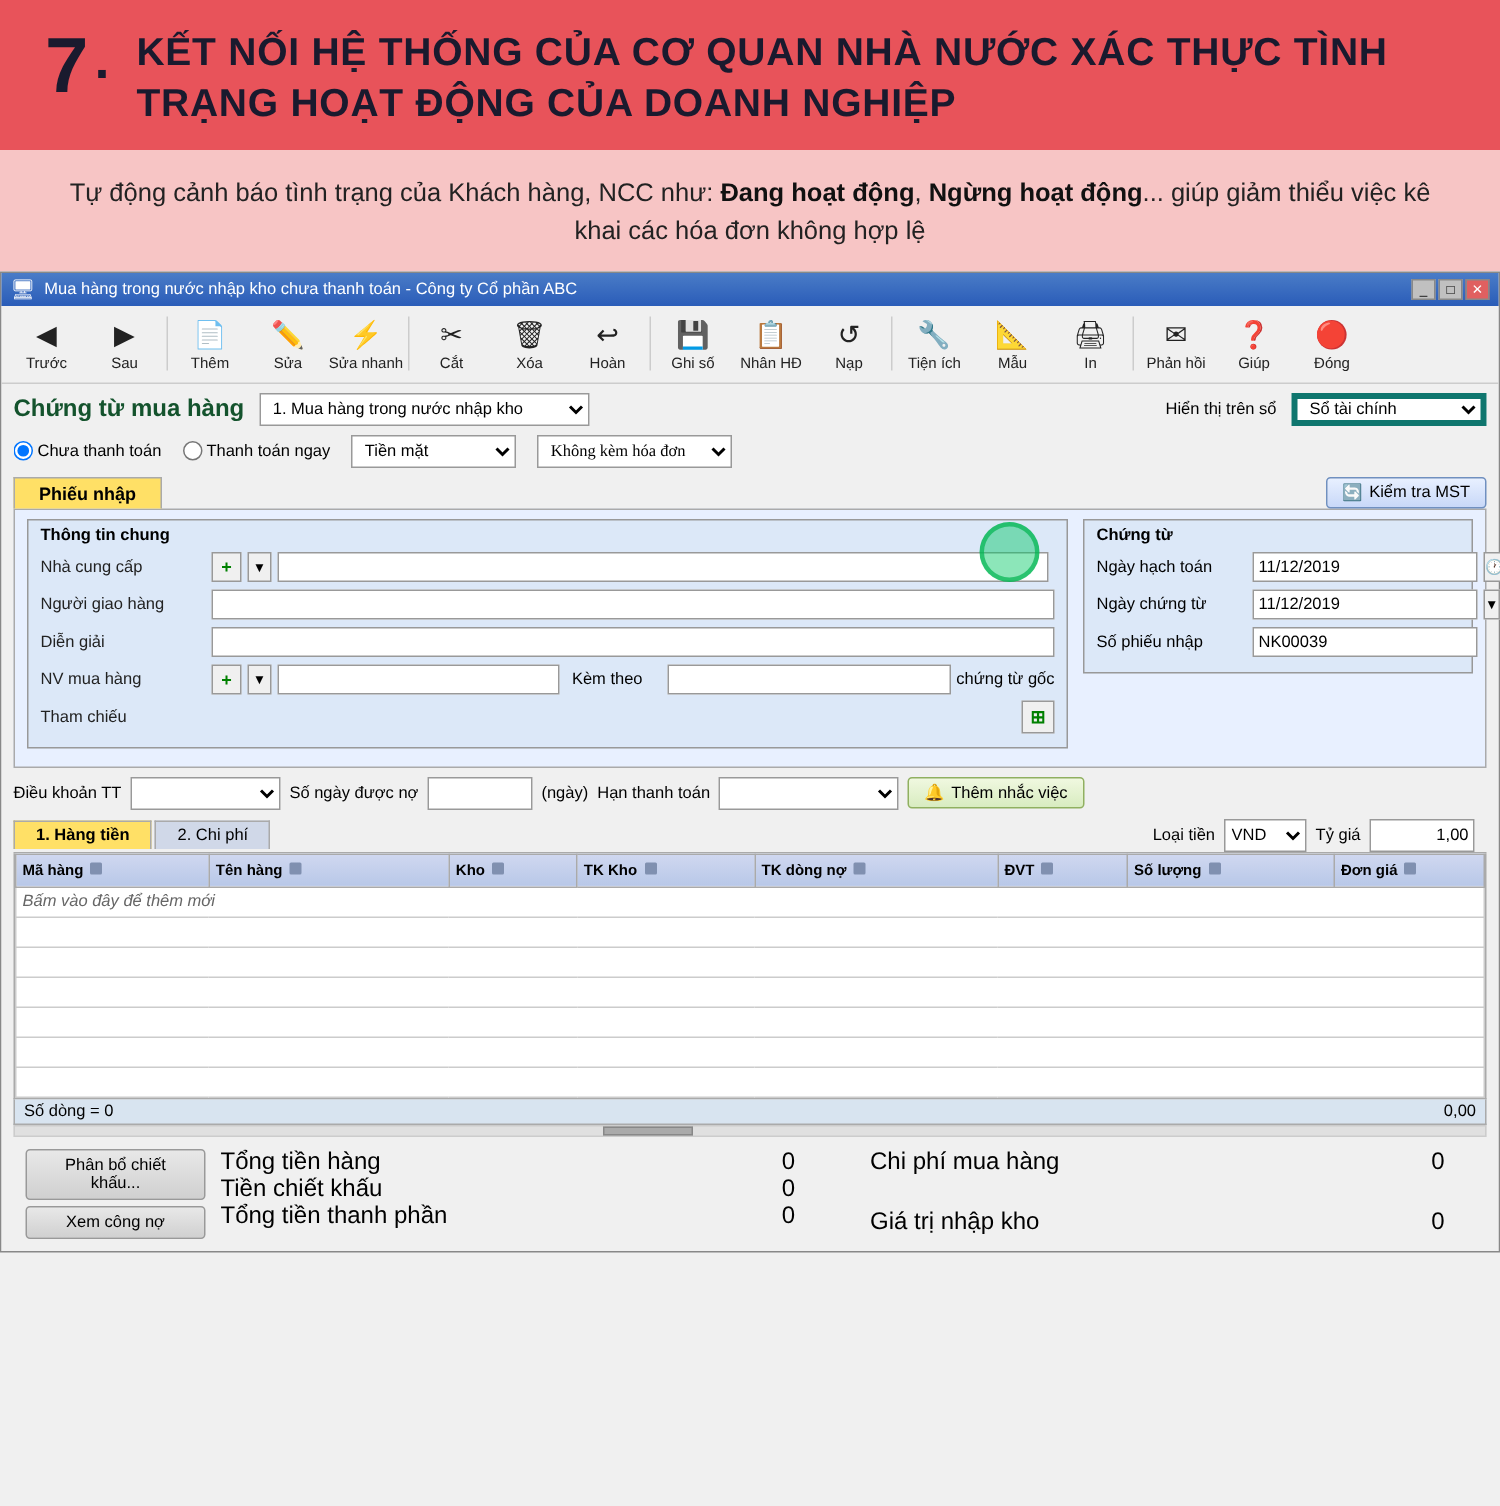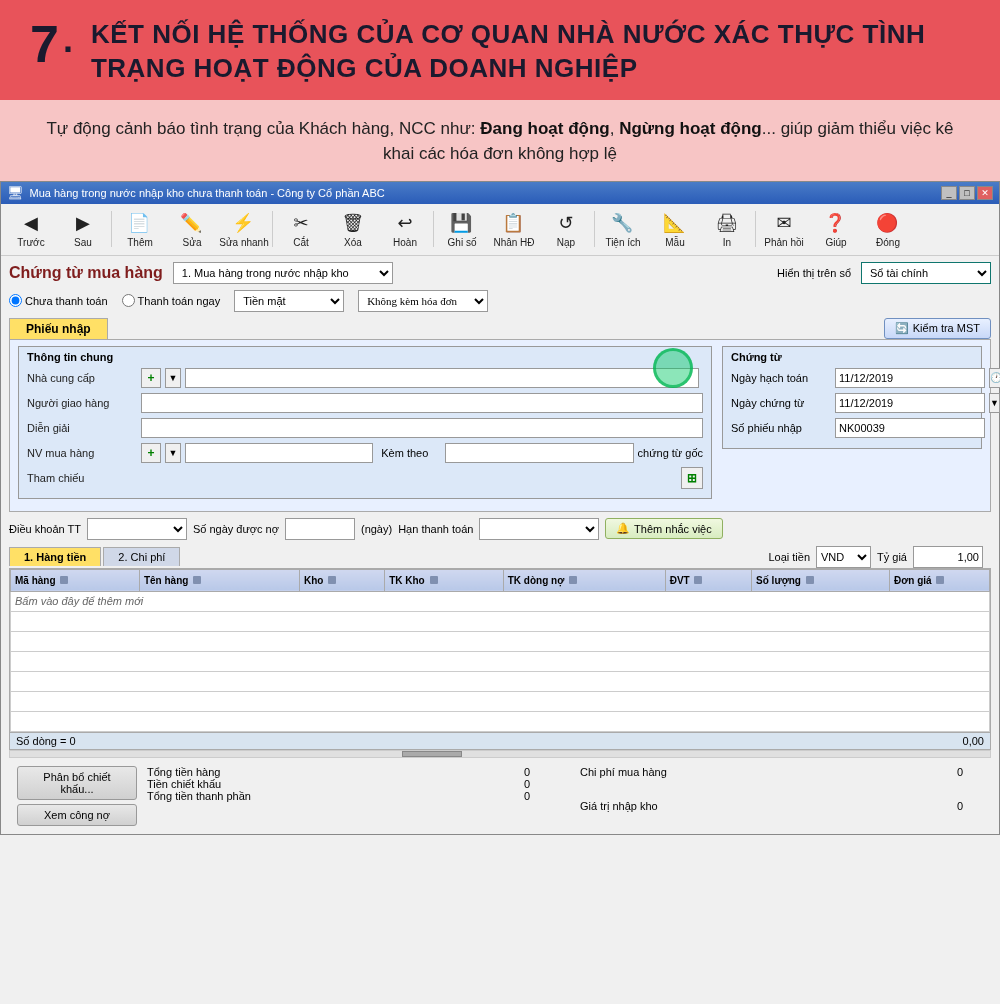--- a/index.html
+++ b/index.html
@@ -119,40 +119,40 @@
     
     .chung-tu-row {
       display: flex;
       align-items: center;
       margin-bottom: 6px;
       gap: 10px;
     }
     .chung-tu-label {
       font-size: 16px;
       font-weight: 700;
-      color: #7f1d1d;
+      color: #14532d;
       white-space: nowrap;
     }
     .select-chung-tu {
       font-size: 11px;
       height: 22px;
       border: 1px solid #999;
       background: white;
       padding: 0 4px;
       width: 220px;
     }
     .hien-thi-label {
       font-size: 11px;
       margin-left: auto;
       white-space: nowrap;
     }
     .select-hien-thi {
       font-size: 11px;
       height: 22px;
-      border: 1px solid #0f766e;
+      border: 4px solid #0f766e;
       background: white;
       padding: 0 4px;
       width: 130px;
     }
 
     
     .payment-row {
       display: flex;
       align-items: center;
       gap: 14px;
@@ -486,21 +486,21 @@
       display: grid;
       grid-template-columns: 1fr 1fr;
       gap: 2px 30px;
       flex: 1;
       align-content: start;
     }
     .total-row {
       display: flex;
       align-items: flex-start;
       gap: 6px;
-      font-size: 11px;
+      font-size: 16px;
     }
     .total-label { white-space: nowrap; }
     .total-value { min-width: 40px; text-align: right; margin-left: auto; padding-right: 20px; }
 
     
     .green-circle {
       position: absolute;
       width: 40px;
       height: 40px;
       border-radius: 50%;

